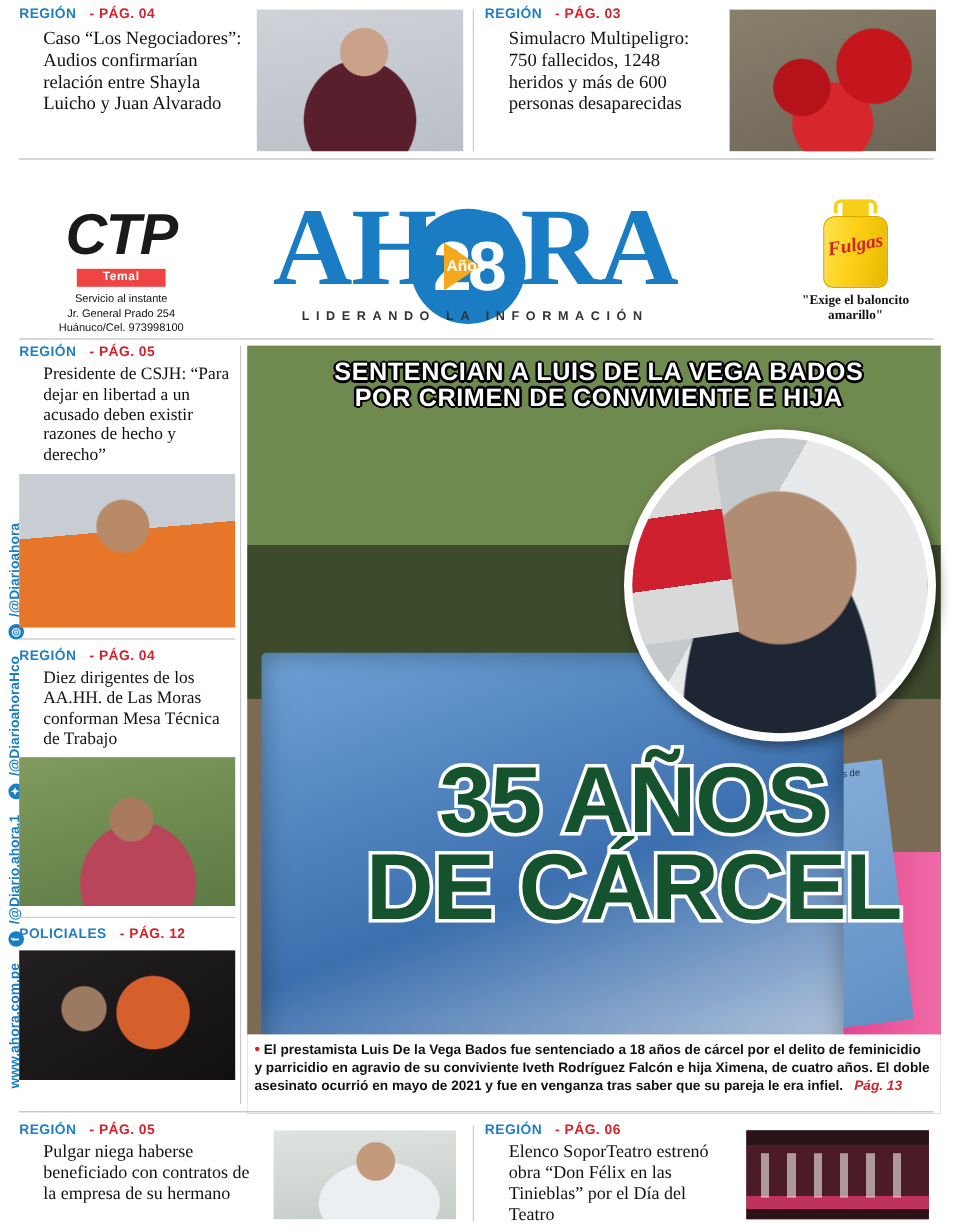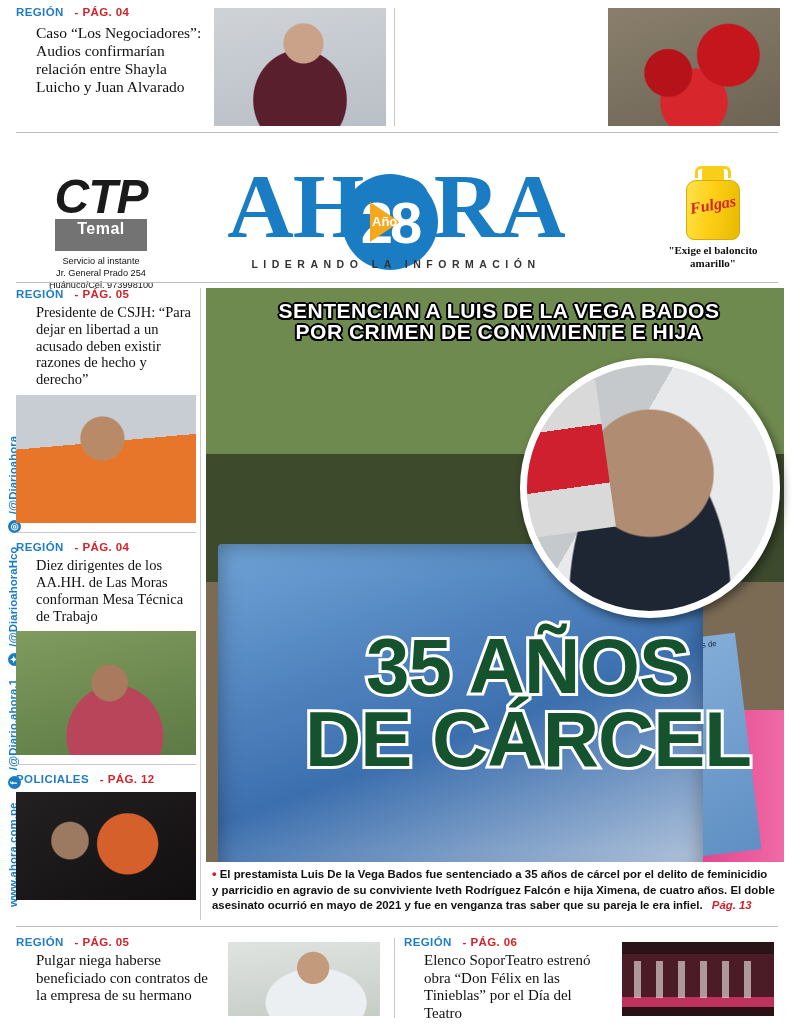--- a/index.html
+++ b/index.html
@@ -60,22 +60,22 @@
 
   
   .masthead { position:absolute; left:0; top:160px; width:794px; height:120px; }
 
   .ctp { position:absolute; left:26px; top:14px; width:150px; text-align:center; }
   .ctp-word {
     font-family:"Liberation Sans", sans-serif; font-weight:bold; font-size:48px;
     color:#1a1a1a; letter-spacing:-1px; line-height:.95;font-style:italic;
   }
   .ctp-badge {
-    display:inline-block; background:#737373; color:#fff; font-family:"Liberation Sans",sans-serif;
-    font-weight:bold; font-size:16px; padding:1px 22px 13px 22px; margin-top:-6px; letter-spacing:.5px;
+    display:inline-block; background:#ef4444; color:#fff; font-family:"Liberation Sans",sans-serif;
+    font-weight:bold; font-size:10px; padding:1px 22px 3px 22px; margin-top:-6px; letter-spacing:.5px;
   }
   .ctp-lines {
     font-family:"Liberation Sans", sans-serif; font-size:9.2px; color:#111; line-height:1.35; margin-top:4px;
   }
 
   .logo-wrap { position:absolute; left:146px; top:6px; width:500px; height:112px; }
   .logo-word {
     position:absolute; left:0; top:-6px; width:500px; text-align:center;
     font-family:"Liberation Serif", serif; font-weight:bold; font-size:92px;
     color:#1a7dc4; letter-spacing:-1px; line-height:1;
@@ -285,20 +285,28 @@
           <span class="pg">- PÁG. 04</span>
         </div>
         <div class="tz-head">Caso “Los Negociadores”: Audios confirmarían relación entre Shayla Luicho y Juan Alvarado</div>
       </div>
       <div class="photo t-img ph-woman-dark" style="left:198px;"></div>
     </div>
 
     <div class="topdiv" style="left:394px;"></div>
 
     <div class="cell t-right">
+      <div class="t-txt">
+        <div class="kicker">
+          <span class="sec">REGIÓN</span>
+          <span>&nbsp;</span>
+          <span class="pg">- PÁG. 03</span>
+        </div>
+        <div class="tz-head">Simulacro Multipeligro: 750 fallecidos, 1248 heridos y más de 600 personas desaparecidas</div>
+      </div>
       <div class="photo t-img ph-rescue" style="left:204px;"></div>
     </div>
 
     <div class="hrule-full" style="top:132px;"></div>
   </div>
 
 
   <div class="masthead">
 
     <div class="ctp">
@@ -402,21 +410,21 @@
     <div class="photo inset-portrait ph-man-inset"></div>
 
     <div class="bighead">
       <div>35 AÑOS</div>
       <div>DE CÁRCEL</div>
     </div>
 
     <div class="leadbox">
       <div class="leadtext">
         <span class="bullet">•</span>
-        <span>El prestamista Luis De la Vega Bados fue sentenciado a 35 años de cárcel por el delito de feminicidio y parricidio en agravio de su conviviente Iveth Rodríguez Falcón e hija Ximena, de cuatro años. El doble asesinato ocurrió en mayo de 2021 y fue en venganza tras saber que su pareja le era infiel.</span>
+        <span>El prestamista Luis De la Vega Bados fue sentenciado a 18 años de cárcel por el delito de feminicidio y parricidio en agravio de su conviviente Iveth Rodríguez Falcón e hija Ximena, de cuatro años. El doble asesinato ocurrió en mayo de 2021 y fue en venganza tras saber que su pareja le era infiel.</span>
         <span class="pg">Pág. 13</span>
       </div>
     </div>
   </div>
 
   <div class="hrule-full" style="top:926px;"></div>
 
   <div class="botstrip">
 
     <div class="cell b-left">

